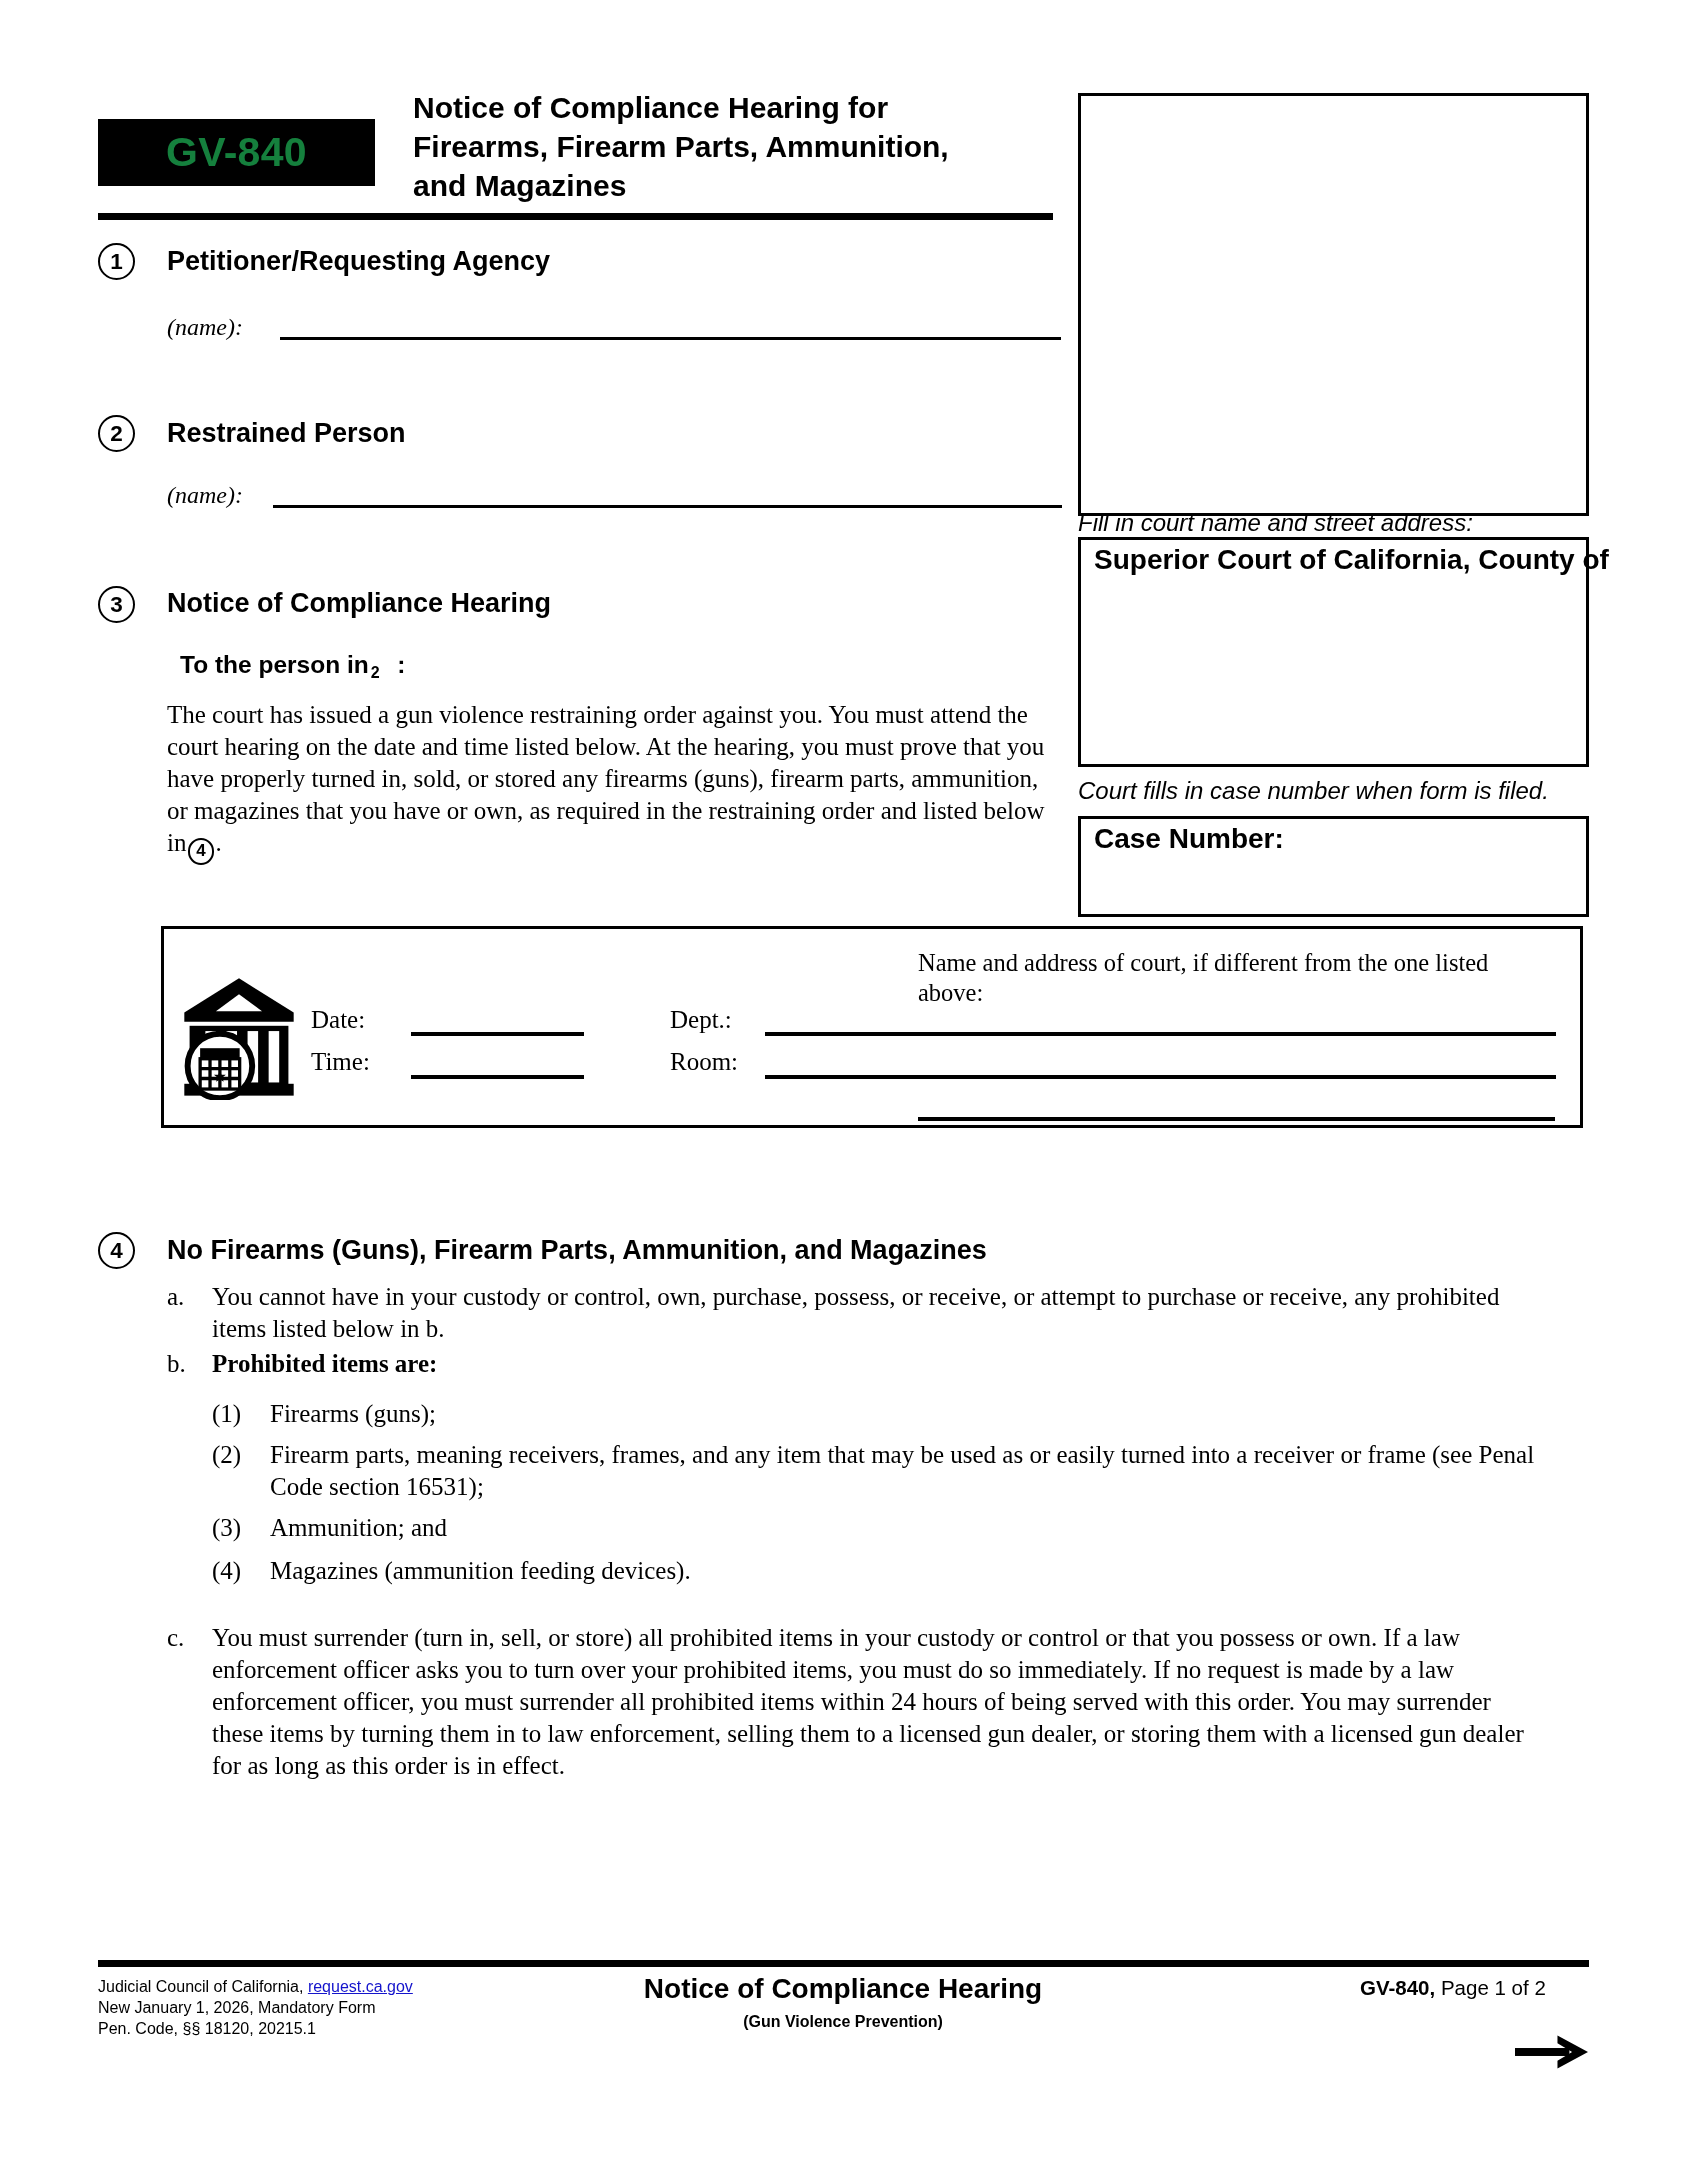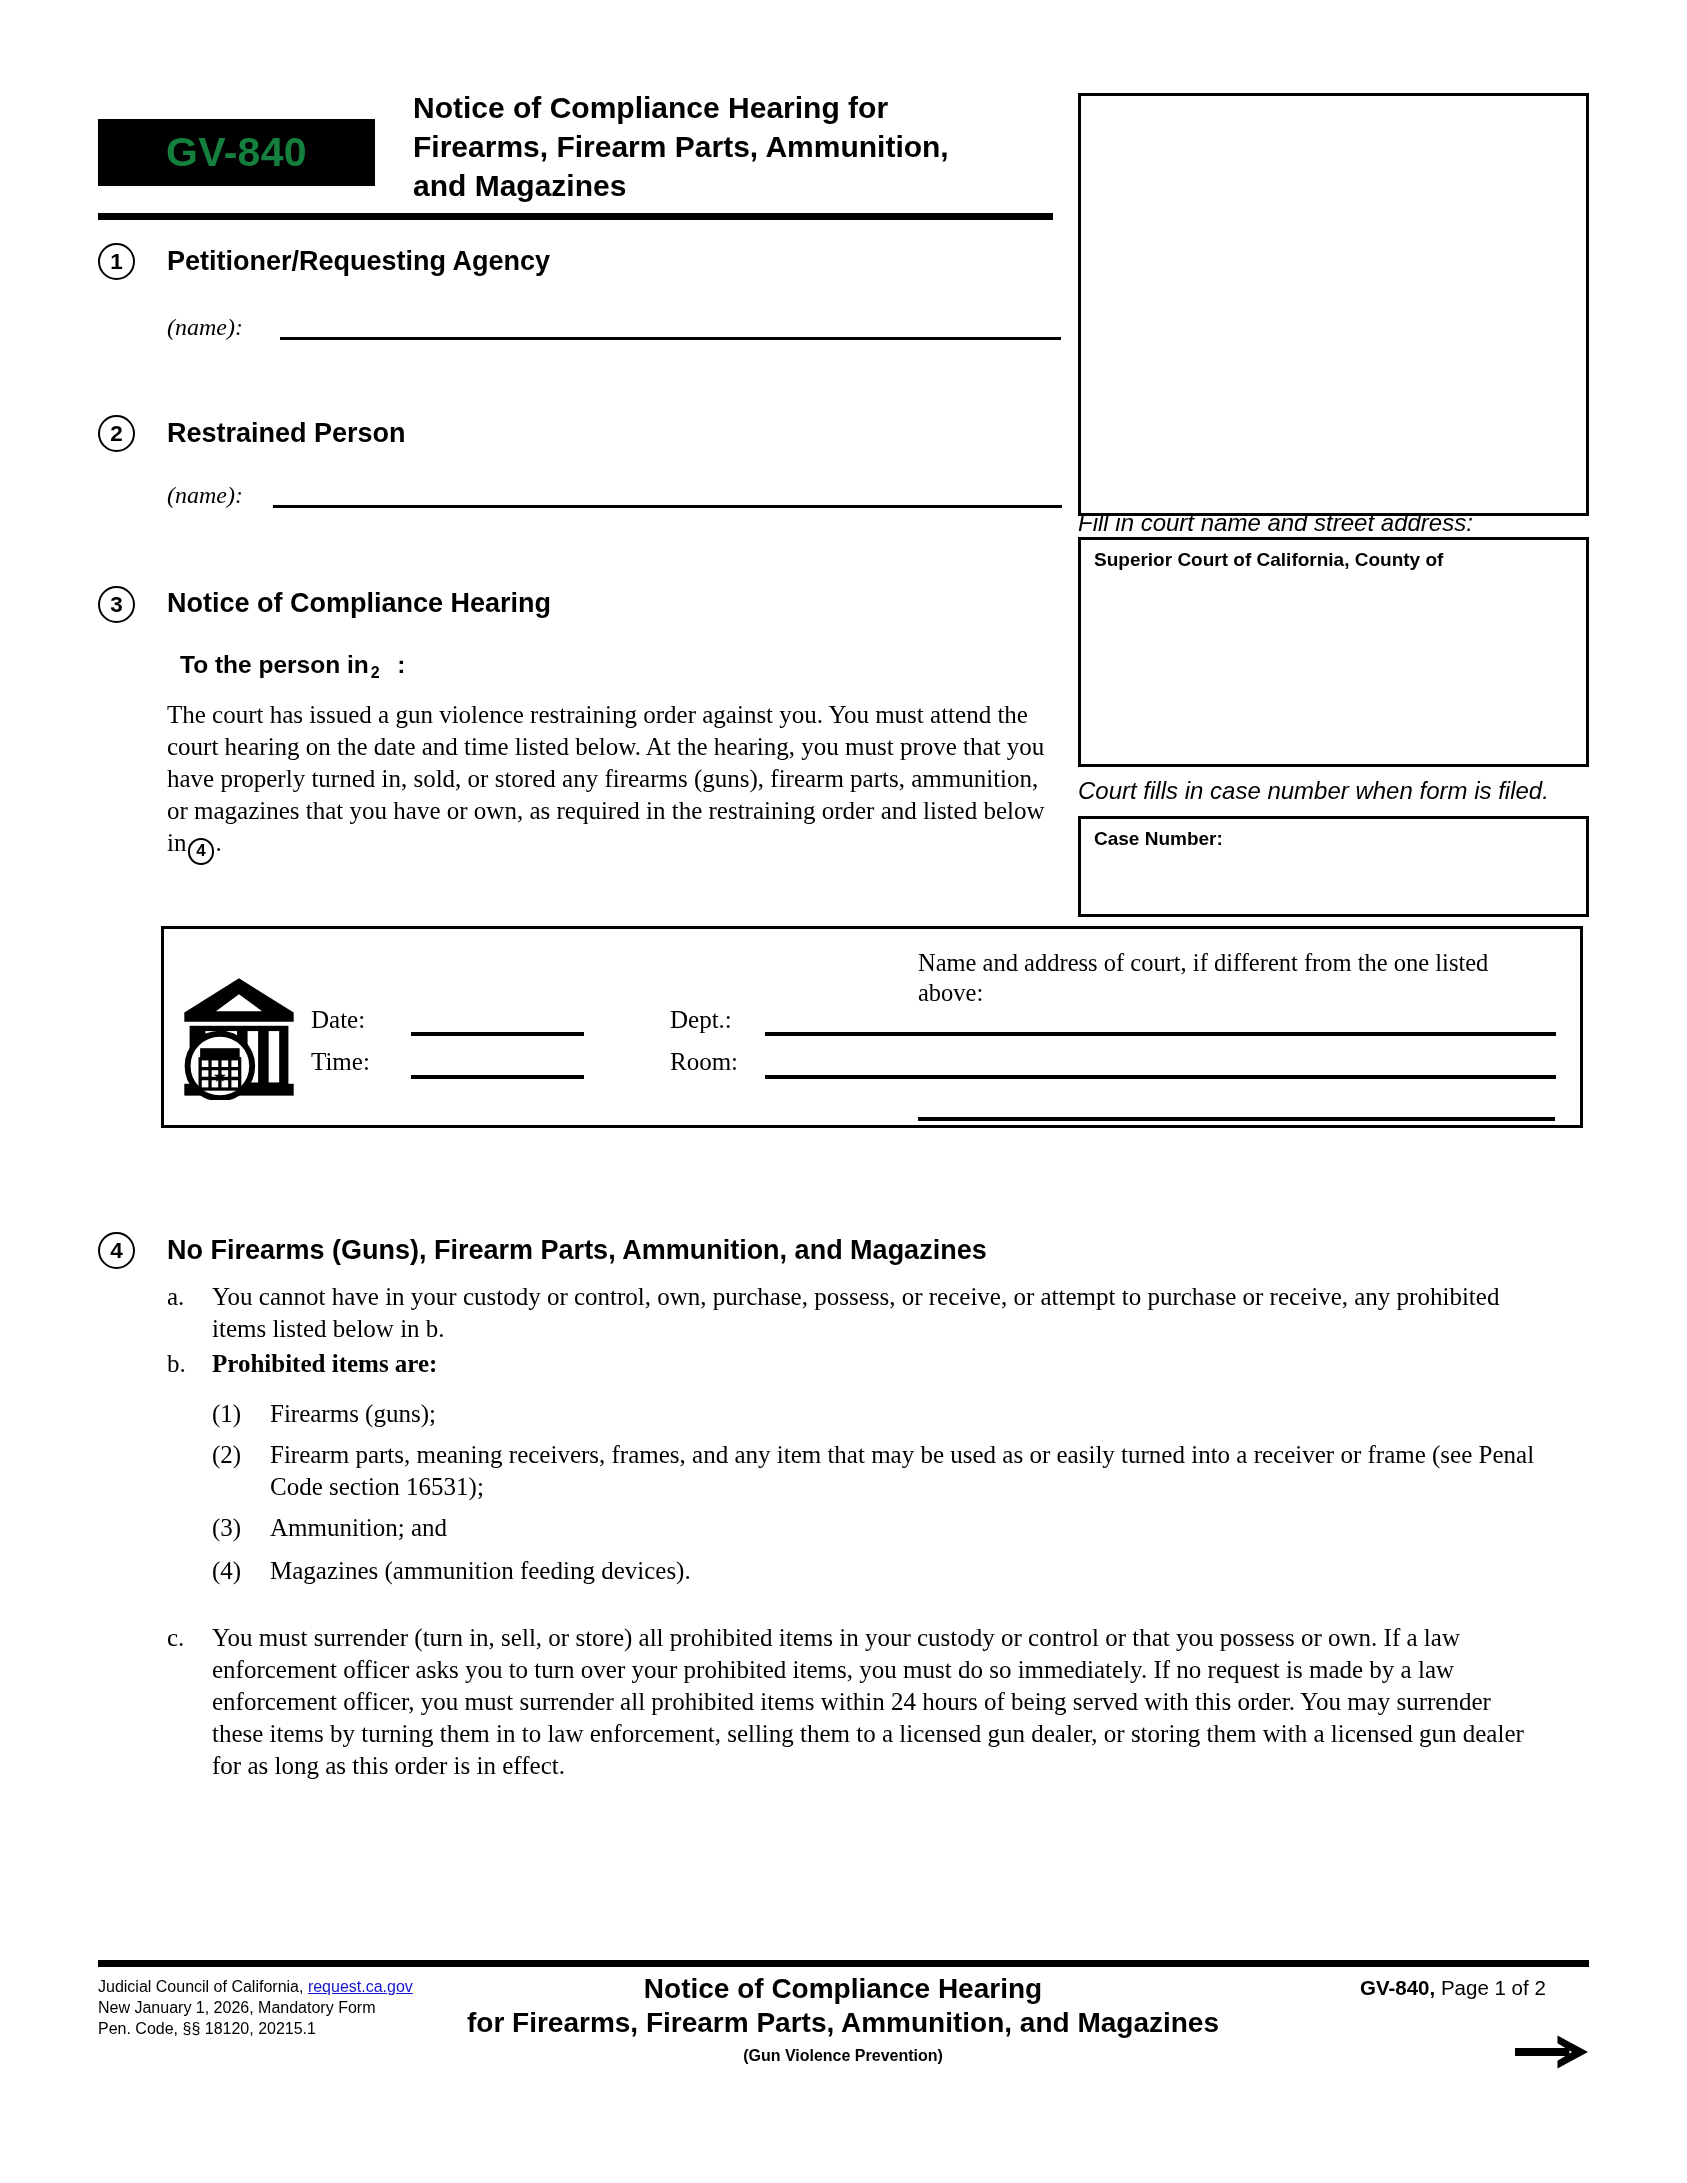--- a/index.html
+++ b/index.html
@@ -121,21 +121,21 @@
     white-space: nowrap;
   }
   .boxed {
     border: 3.3px solid #000;
     box-sizing: border-box;
     background: #fff;
   }
   .box-head {
     font-family: "Liberation Sans", sans-serif;
     font-weight: bold;
-    font-size: 19px;
+    font-size: 28px;
     line-height: 26.5px;
     white-space: nowrap;
   }
 
   
   .body-par {
     font-family: "Liberation Serif", serif;
     font-size: 25px;
     line-height: 32px;
   }
@@ -348,21 +348,20 @@
   <div class="abs rule" id="footer-rule"></div>
 
   <div class="abs" id="footer-left">
     <div><span>Judicial Council of California, </span><span class="lnk">request.ca.gov</span></div>
     <div>New January 1, 2026, Mandatory Form</div>
     <div>Pen. Code, §§ 18120, 20215.1</div>
   </div>
 
   <div class="abs" id="footer-center">
     <div class="l1">Notice of Compliance Hearing</div>
-    <div class="l2">for Firearms, Firearm Parts, Ammunition, and Magazines</div>
     <div class="l3">(Gun Violence Prevention)</div>
   </div>
 
   <div class="abs" id="footer-right"><span class="bold">GV-840,</span><span> Page 1 of 2</span></div>
 
   <svg class="abs" id="footer-arrow" viewBox="0 0 110 54" aria-hidden="true">
     <rect x="0" y="21" width="82" height="12" fill="#000"></rect>
     <polygon points="64,2 110,27 64,52 64,40 86,27 64,14" fill="#000"></polygon>
   </svg>
 

